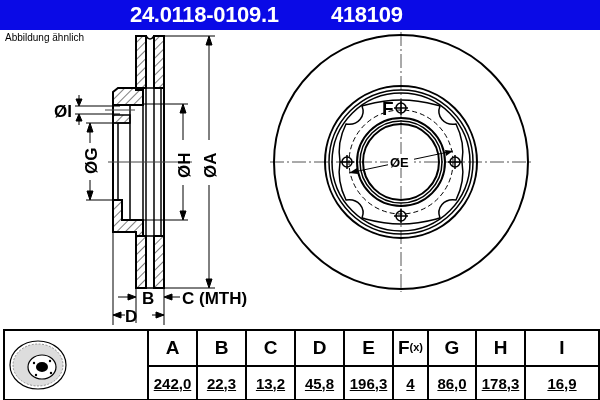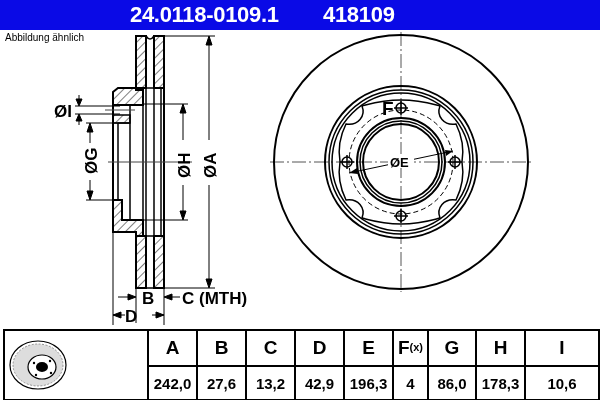--- a/index.html
+++ b/index.html
@@ -7,38 +7,38 @@
     width: 600px; height: 400px; position: relative; overflow: hidden;
     background: #ffffff;
     font-family: "Liberation Sans", sans-serif;
   }
   .header {
     position: absolute; left: 0; top: 0; width: 600px; height: 30px;
     background: #0a0ae6; color: #ffffff;
     font-weight: bold; font-size: 22px; line-height: 30px;
   }
   .header .part { position: absolute; left: 130px; top: 0; letter-spacing: -0.3px; }
-  .header .ref { position: absolute; left: 323px; top: 0; letter-spacing: -0.3px; text-align: center; }
+  .header .ref { position: absolute; left: 331px; top: 0; letter-spacing: -0.3px; text-align: center; }
   .note {
     position: absolute; left: 5px; top: 32px; font-size: 10px; font-weight: normal;
     line-height: 11.5px; color: #000;
   }
   svg.drawing { position: absolute; left: 0; top: 0; }
   .lbl { font-family: "Liberation Sans", sans-serif; font-weight: bold; fill: #000; }
 
   table.dims {
     position: absolute; left: 3px; top: 329px; width: 595px; height: 68px;
     border-collapse: collapse; table-layout: fixed;
   }
   table.dims td {
     border: 2px solid #000; text-align: center; padding: 0;
     font-weight: bold; color: #000;
   }
   table.dims tr.head td { font-size: 19px; height: 34px; }
-  table.dims tr.vals td { font-size: 15px; height: 32px; }
+  table.dims tr.vals td { font-size: 15px; height: 32px; text-decoration: underline; }
   table.dims td.thumb { border-right: 2px solid #000; }
   .fx { font-size: 11px; font-weight: bold; vertical-align: 3px; }
 </style>
 </head>
 <body>
 
 <div class="header">
   <span class="part">24.0118-0109.1</span>
   <span class="ref">418109</span>
 </div>
@@ -232,23 +232,23 @@
     <td>C</td>
     <td>D</td>
     <td>E</td>
     <td><span>F</span><span class="fx">(x)</span></td>
     <td>G</td>
     <td>H</td>
     <td>I</td>
   </tr>
   <tr class="vals">
     <td>242,0</td>
-    <td>27,6</td>
+    <td>22,3</td>
     <td>13,2</td>
-    <td>42,9</td>
+    <td>45,8</td>
     <td>196,3</td>
     <td>4</td>
     <td>86,0</td>
     <td>178,3</td>
-    <td>10,6</td>
+    <td>16,9</td>
   </tr>
 </tbody>
   </table>
 
 </body></html>

